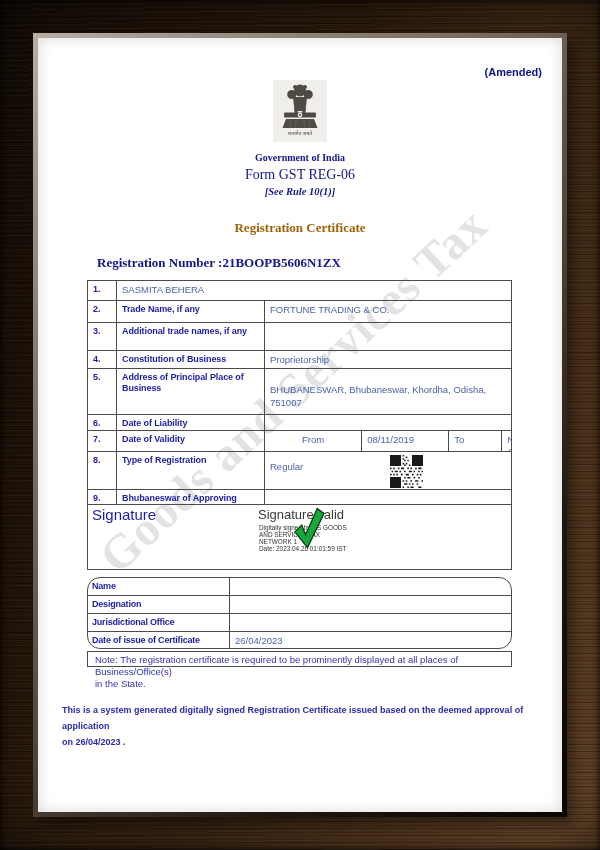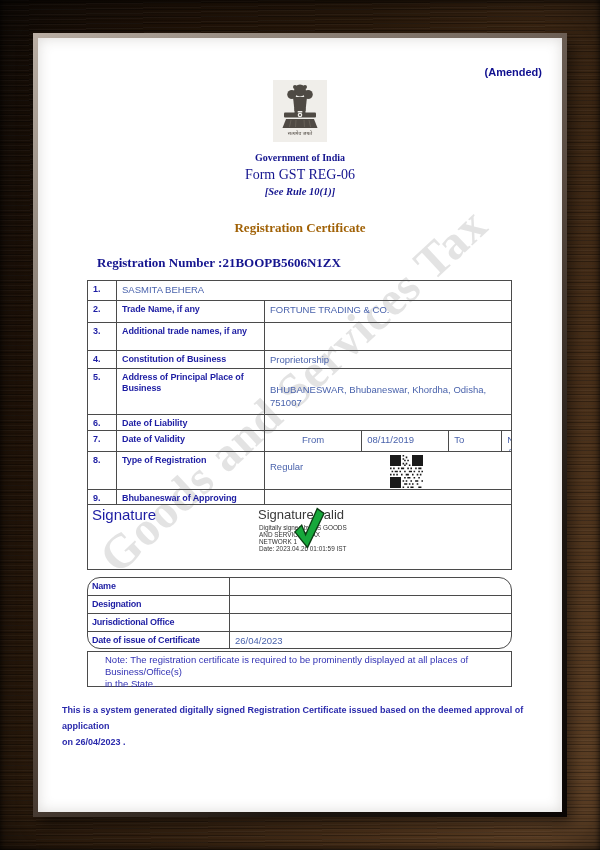--- a/index.html
+++ b/index.html
@@ -83,22 +83,22 @@
   .sig-valid { position:absolute; left:170px; top:4px; font-size:13px; color:#3a3a3a; }
   .sig-small { position:absolute; left:171px; top:21px; font-size:6.4px; line-height:1.1; color:#333; width:120px; }
   .sig-check { position:absolute; left:204px; top:3px; width:33px; height:44px; z-index:3; }
 
   
   .low-tbl { top:539px;border-radius:13px; }
   .lc-label { width:141px; font-weight:bold; color:#1d1da3; font-size:9px; letter-spacing:-0.2px; padding:3px 4px; }
   .lc-val { flex:1; border-left:1px solid #4b4b4b; color:#4a63ac; font-size:9.5px; padding:3px 5px; }
   .h17{height:17px} .hh18{height:18px}
 
-  .note-box { position:absolute; left:49px; top:613px; width:425px; height:36px;
-              border:1px solid #4b4b4b; padding:2px 17px; font-size:9.5px; line-height:1.25;
+  .note-box { position:absolute; left:49px; top:613px; width:425px; height:16px;
+              border:1px solid #4b4b4b; padding:2px 7px; font-size:9.5px; line-height:1.25;
               color:#3232b4; z-index:1; }
 
   .footer { position:absolute; left:24px; top:664px; width:480px; font-size:9px; font-weight:bold;
             color:#2a2aac; line-height:1.8; z-index:1; }
 </style>
 </head>
 <body>
 
 <div class="frame">
   <div class="bevel">

